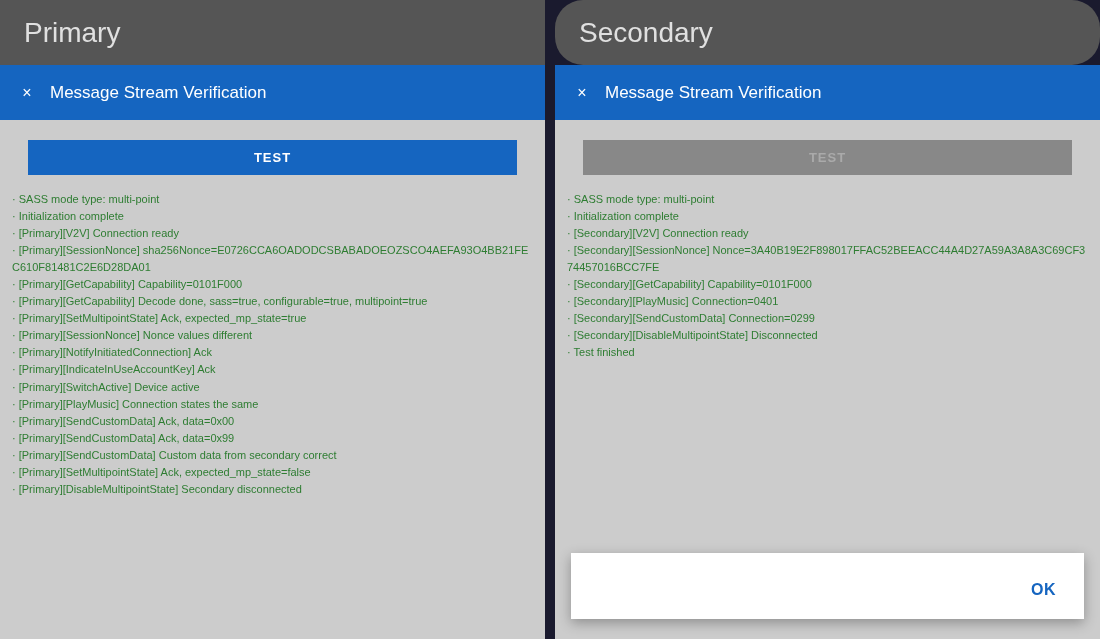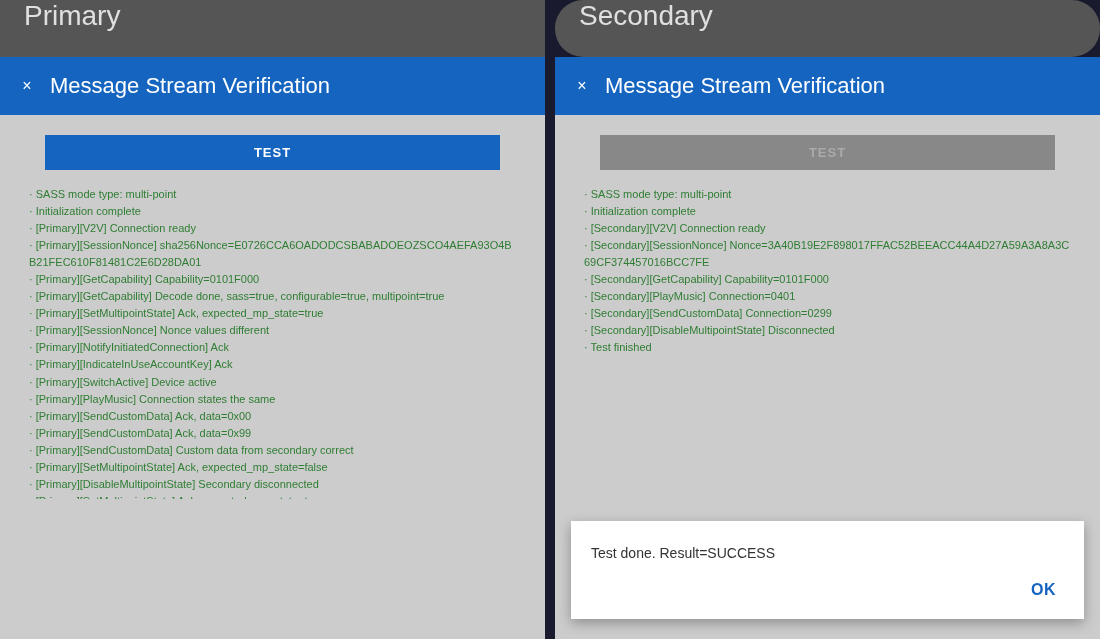--- a/index.html
+++ b/index.html
@@ -14,22 +14,23 @@
 
     
     .panel {
       flex: 1;
       display: flex;
       flex-direction: column;
       position: relative;
     }
 
     .panel-header {
-      height: 57px;
-      display: flex;
+      height: 65px;
+      display: flex;
+      align-items: center;
       padding-left: 24px;
     }
 
     .panel-header-title {
       font-size: 28px;
       font-weight: 400;
       color: #e0e0e0;
     }
 
     .panel-left .panel-header {
@@ -75,28 +76,28 @@
       align-items: center;
       justify-content: center;
       color: white;
       font-size: 16px;
       cursor: pointer;
       flex-shrink: 0;
     }
 
     .dialog-title-text {
       color: white;
-      font-size: 22px;
+      font-size: 17px;
       font-weight: 500;
     }
 
     .dialog-content {
       flex: 1;
       background: #cccccc;
-      padding: 12px 29px;
+      padding: 12px 12px;
       overflow-y: auto;
     }
 
     .test-button {
       background: #1565c0;
       color: white;
       border: none;
       padding: 10px 20px;
       font-size: 13px;
       font-weight: 600;
@@ -237,20 +238,19 @@
 · [Secondary][V2V] Connection ready
 · [Secondary][SessionNonce] Nonce=3A40B19E2F898017FFAC52BEEACC44A4D27A59A3A8A3C69CF374457016BCC7FE
 · [Secondary][GetCapability] Capability=0101F000
 · [Secondary][PlayMusic] Connection=0401
 · [Secondary][SendCustomData] Connection=0299
 · [Secondary][DisableMultipointState] Disconnected
 · Test finished
 </div>
 
         <div class="success-card">
-          <div class="success-message">Test done. Result=SUCCESS</div>
           <button class="ok-button">OK</button>
           <div style="clear:both;"></div>
         </div>
       </div>
     </div>
   </div>
 </div>
 
 </body></html>

